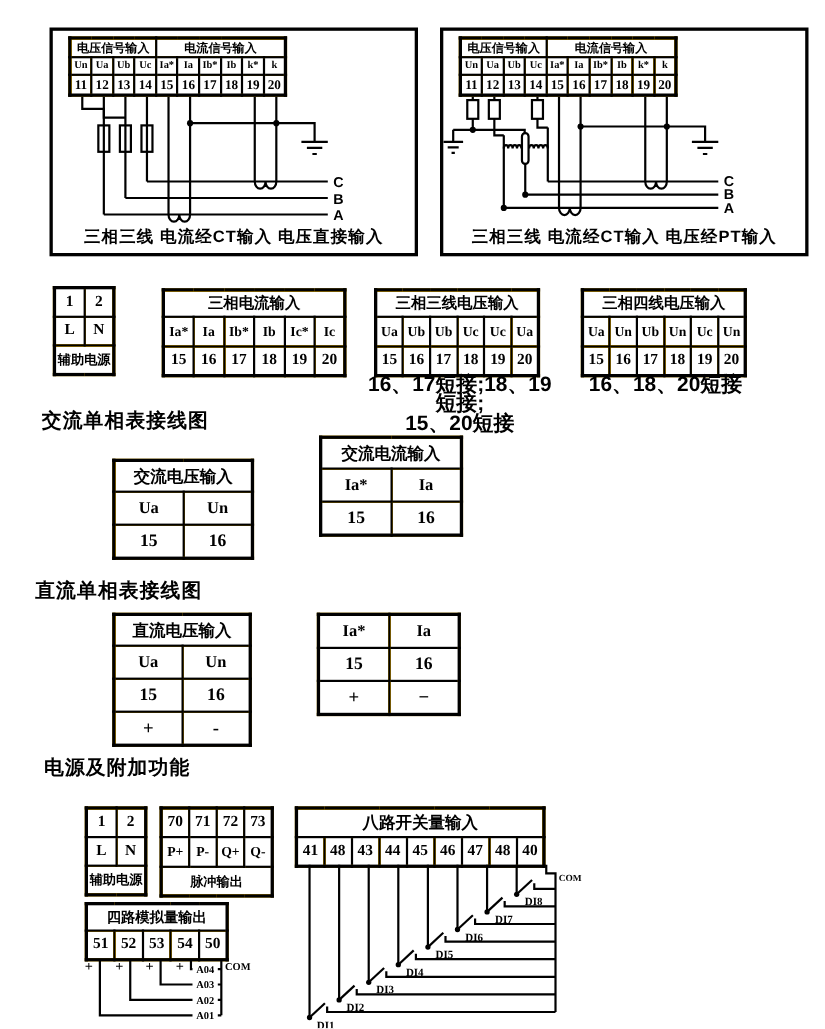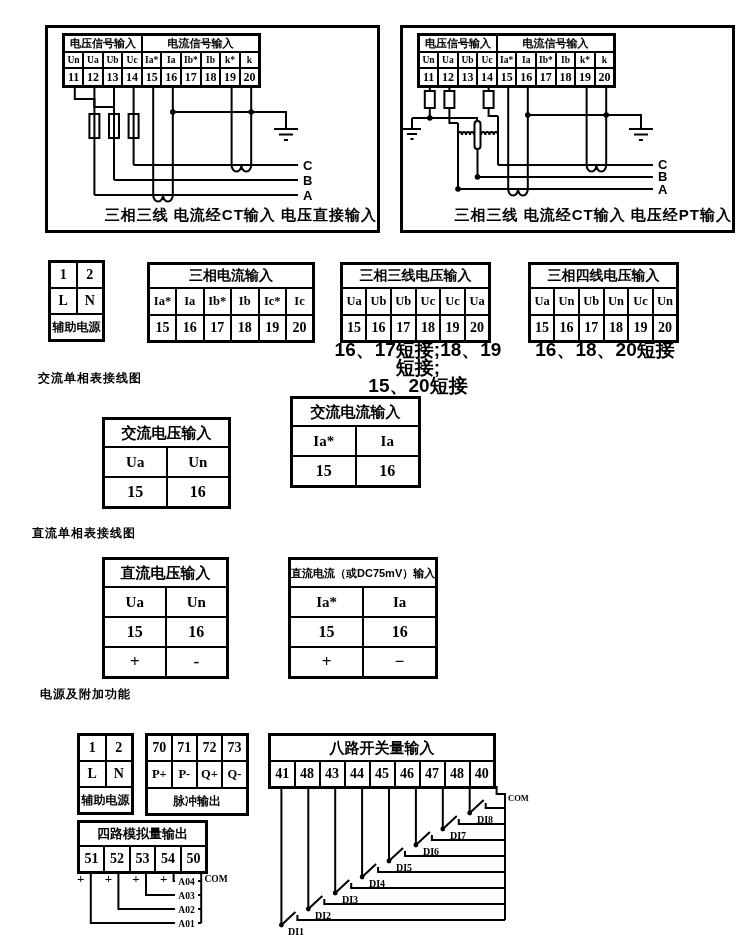--- a/index.html
+++ b/index.html
@@ -1,42 +1,42 @@
 <!DOCTYPE html>
 <html><head>
 <meta charset="utf-8">
 <style>
   html,body{margin:0;padding:0;background:#fff;}
   .page{position:relative;width:750px;height:935px;background:#ffffff;color:#000;
         font-family:"Liberation Sans",sans-serif;overflow:hidden;}
   .abs{position:absolute;}
   .dbox{position:absolute;width:335px;height:208px;border:3px solid #000;box-sizing:border-box;background:#fff;}
   .dbox svg.wires{position:absolute;left:0;top:0;width:329px;height:202px;}
-  .caption{position:absolute;left:0;bottom:5px;width:100%;text-align:right;
+  .caption{position:absolute;left:0;bottom:5px;width:100%;text-align:center;
            font-weight:bold;font-size:15px;letter-spacing:1px;}
   table.grid{border-collapse:collapse;table-layout:fixed;background:#eab308;border:3px solid #000;}
   table.grid td{border:2px solid #000;text-align:center;vertical-align:middle;
                 padding:0;font-weight:bold;overflow:hidden;white-space:nowrap;background:#fff;}
   
   .tstrip{position:absolute;left:14px;top:5px;width:196px;}
   .tstrip td{border-width:2px;}
   .tstrip tr.h td{height:15px;font-size:11px;}
   .tstrip tr.l td{height:14px;font-size:9.5px;font-family:"Liberation Serif",serif;}
   .tstrip tr.n td{height:16px;font-size:12px;font-family:"Liberation Serif",serif;}
   
   .mrow td.title{font-size:14px;height:22px;}
   .mrow td.lbl{font-size:12.5px;height:25px;font-family:"Liberation Serif",serif;}
   .mrow td.num{font-size:14px;height:24px;font-family:"Liberation Serif",serif;}
   
   .sp td.title{font-size:15px;height:26px;}
   .sp td.title.small{font-size:11px;}
   .sp td.lbl{font-size:15px;height:28px;font-family:"Liberation Serif",serif;}
   .sp td.num{font-size:16px;height:28px;font-family:"Liberation Serif",serif;}
   .sp td.pol{font-size:17px;height:28px;font-family:"Liberation Serif",serif;}
-  .heading{position:absolute;font-weight:bold;font-size:12px;letter-spacing:1px;}
+  .heading{position:absolute;font-weight:bold;font-size:18px;letter-spacing:1px;}
   .note{position:absolute;font-weight:bold;font-size:19px;text-align:center;line-height:18px;}
   svg text{font-weight:bold;}
 </style>
 </head>
 <body>
 
 <div class="page">
 
   <div class="dbox" style="left:45px;top:25px;">
     <svg class="wires" viewBox="0 0 329 202">
@@ -393,23 +393,20 @@
       </table>
   </div>
 
   <div class="abs" style="left:288px;top:557px;">
     <table class="grid sp">
       <colgroup>
           <col style="width:64px">
           <col style="width:64px">
         </colgroup>
       <tbody>
-          <tr>
-            <td colspan="2" class="title small">直流电流（或DC75mV）输入</td>
-          </tr>
       <tr>
             <td class="lbl">Ia*</td>
           <td class="lbl">Ia</td>
           </tr>
       <tr>
             <td class="num">15</td>
           <td class="num">16</td>
           </tr>
       <tr>
             <td class="pol">+</td>

